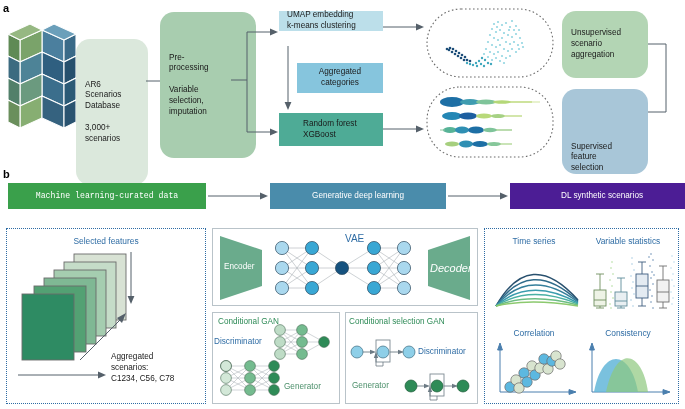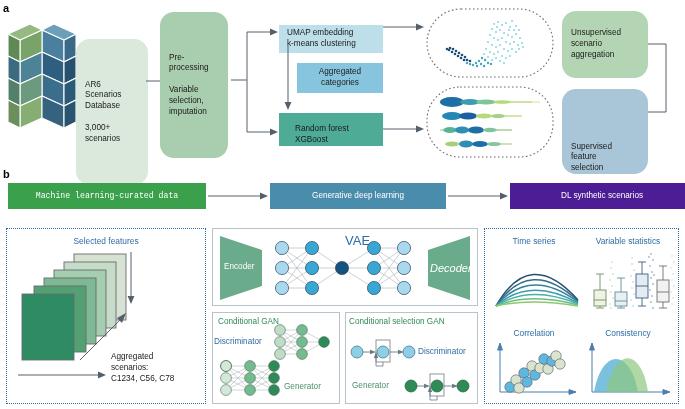--- a/index.html
+++ b/index.html
@@ -75,58 +75,58 @@
 3,000+
 scenarios</div>
 </div>
 
 <div class="abs" style="left:146px;top:78px;">
 <svg width="16" height="6">
       <line x1="0" y1="3" x2="16" y2="3" stroke="#55606a" stroke-width="1"></line>
     </svg>
 </div>
 
-<div class="box rbox" style="left:160px;top:12px;width:68px;height:146px;background:#a8cdaf;padding:0 9px;">
+<div class="box rbox" style="left:160px;top:12px;width:96px;height:146px;background:#a8cdaf;padding:0 9px;">
   <div class="txt">Pre-
 processing
 
 Variable
 selection,
 imputation</div>
 </div>
 
 <div class="abs" style="left:231px;top:14px;">
 <svg width="50" height="130">
   <line x1="0" y1="66" x2="16" y2="66" stroke="#55606a" stroke-width="1"></line>
   <line x1="16" y1="18" x2="16" y2="118" stroke="#55606a" stroke-width="1"></line>
   <line x1="16" y1="18" x2="41" y2="18" stroke="#55606a" stroke-width="1"></line>
   <polygon points="47,18 39,14.6 39,21.4" fill="#55606a"></polygon>
   <line x1="16" y1="118" x2="41" y2="118" stroke="#55606a" stroke-width="1"></line>
   <polygon points="47,118 39,114.6 39,121.4" fill="#55606a"></polygon>
 </svg>
 </div>
 
-<div class="box" style="left:279px;top:11px;width:104px;height:28px;background:#bcdfea;padding:8px 8px;margin-top:14px;">
+<div class="box" style="left:279px;top:11px;width:104px;height:20px;background:#bcdfea;padding:8px 8px;">
   <div class="txt">UMAP embedding
 k-means clustering</div>
 </div>
 
 <div class="box ctr" style="left:297px;top:63px;width:86px;height:30px;background:#86c5dd;padding:0 6px;">
   <div class="txt">Aggregated
 categories</div>
 </div>
 
 <div class="abs" style="left:283px;top:46px;">
 <svg width="10" height="66">
   <line x1="5" y1="0" x2="5" y2="58" stroke="#55606a" stroke-width="1"></line>
   <polygon points="5,64 1.6,56 8.4,56" fill="#55606a"></polygon>
 </svg>
 </div>
 
-<div class="box" style="left:279px;top:113px;width:104px;height:33px;background:#4eab96;padding:0 16px;align-items:flex-end;">
+<div class="box" style="left:279px;top:113px;width:104px;height:33px;background:#4eab96;padding:0 24px;">
   <div class="txt">Random forest
 XGBoost</div>
 </div>
 
 <div class="abs" style="left:383px;top:22px;">
 <svg width="42" height="10">
       <line x1="0" y1="5" x2="35" y2="5" stroke="#55606a" stroke-width="1"></line>
 <polygon points="41,5 33,1.6 33,8.4" fill="#55606a"></polygon>
     </svg>
 </div>
@@ -399,21 +399,21 @@
     <circle cx="130" cy="40" r="6.6" fill="#15527f"></circle>
     <circle cx="162" cy="20" r="6.6" fill="#39a7d4"></circle>
         <circle cx="162" cy="40" r="6.6" fill="#39a7d4"></circle>
         <circle cx="162" cy="60" r="6.6" fill="#39a7d4"></circle>
     <circle cx="192" cy="20" r="6.6" fill="#aad8ee"></circle>
         <circle cx="192" cy="40" r="6.6" fill="#aad8ee"></circle>
         <circle cx="192" cy="60" r="6.6" fill="#aad8ee"></circle>
   </g>
 </svg>
 </div>
-<div class="abs" style="left:345px;top:233px;font-size:13px;color:#2e6ca4;">VAE</div>
+<div class="abs" style="left:345px;top:233px;font-size:10px;color:#2e6ca4;">VAE</div>
 <div class="abs" style="left:224px;top:262px;font-size:8.2px;color:#ffffff;">Encoder</div>
 <div class="abs" style="left:430px;top:262px;font-size:11px;color:#ffffff;font-style:italic;">Decoder</div>
 
 <div class="plainbox" style="left:212px;top:312px;width:128px;height:92px;"></div>
 <div class="abs" style="left:218px;top:317px;font-size:8.2px;color:#2e8b57;">Conditional GAN</div>
 <div class="abs" style="left:212px;top:312px;">
 <svg width="128" height="92" viewBox="0 0 128 92">
 
   <g stroke="#9aa3a8" stroke-width="0.5" opacity="0.9">
     <line x1="68" y1="18" x2="90" y2="18"></line>

